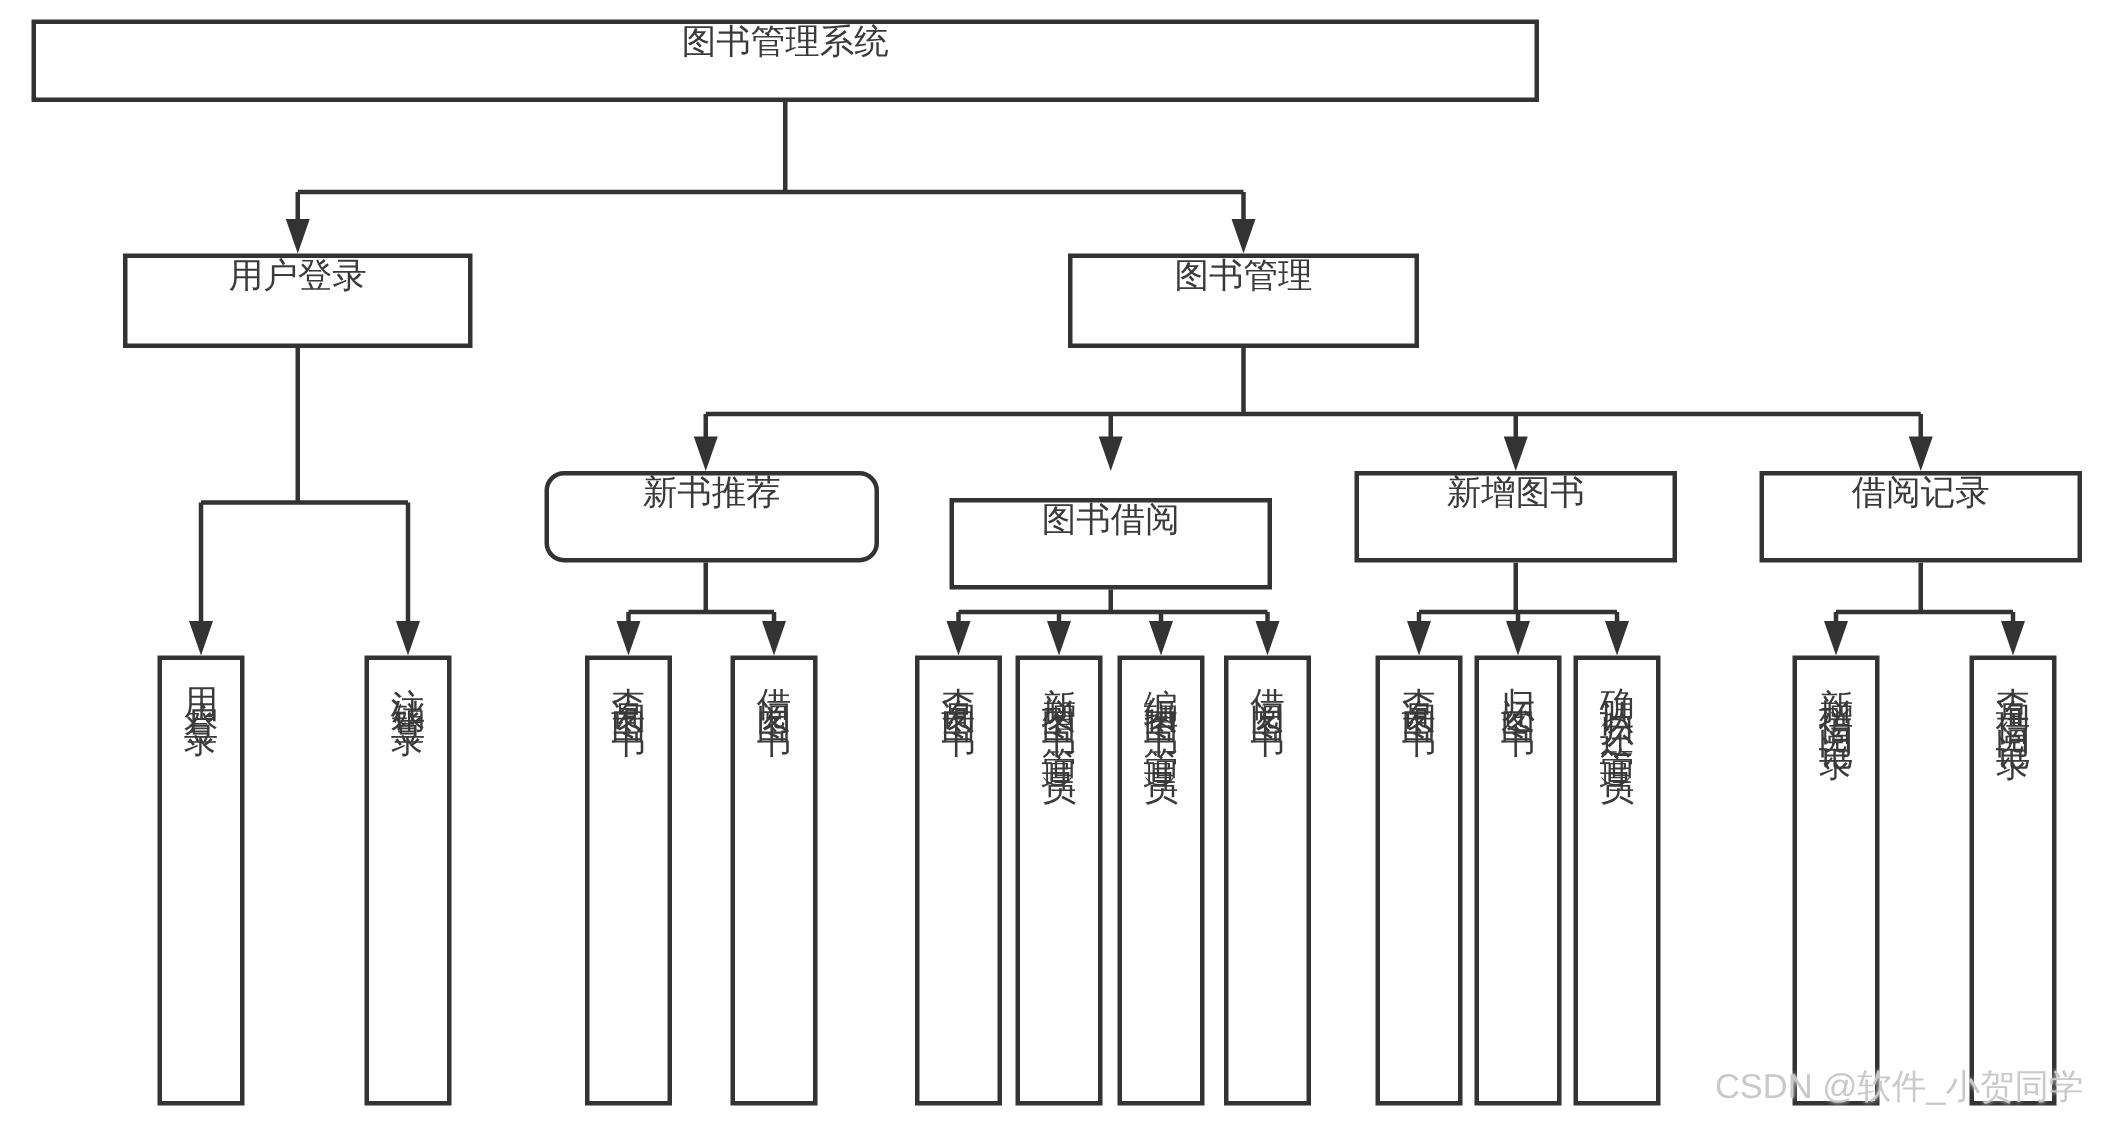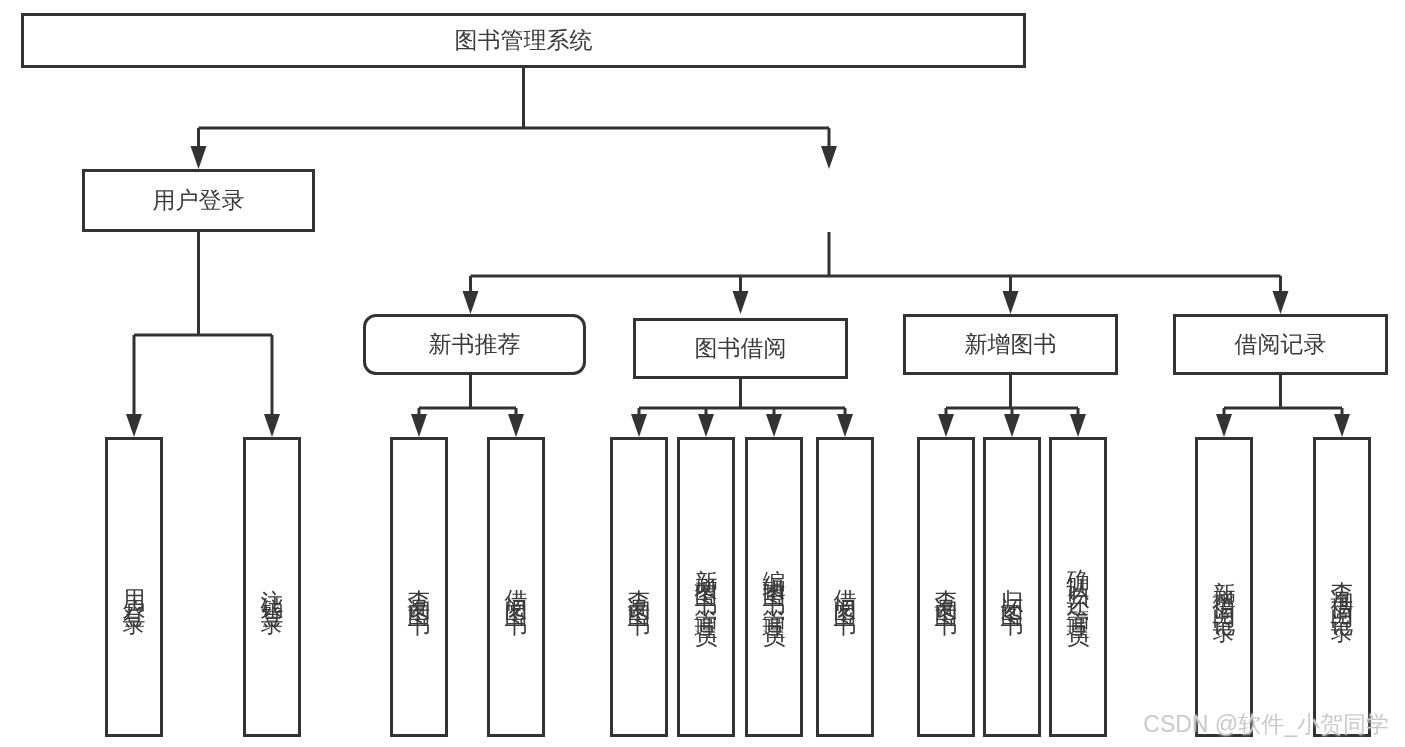--- a/index.html
+++ b/index.html
@@ -35,21 +35,20 @@
   .wires polygon {
     fill: var(--line);
     stroke: none;
   }
   .box {
     position: absolute;
     box-sizing: border-box;
     border: 3px solid var(--line);
     background: var(--background);
     display: flex;
-    align-items: center;
     justify-content: center;
     color: var(--text);
     font-size: 23px;
     line-height: 1;
     white-space: nowrap;
   }
   .vbox span {
     writing-mode: vertical-lr;
     text-orientation: mixed;
     letter-spacing: 8px;
@@ -115,25 +114,28 @@
     </g>
   </svg>
 
   <div class="box" style="left:21px; top:13px; width:1005px; height:55px;">
     <span>图书管理系统</span>
   </div>
 
   <div class="box" style="left:82px; top:169px; width:233px; height:63px;">
     <span>用户登录</span>
   </div>
+  <div class="box" style="left:712px; top:169px; width:234px; height:63px;">
+    <span>图书管理</span>
+  </div>
 
   <div class="box" style="left:363px; top:314px; width:223px; height:61px;border-radius:13px;">
     <span>新书推荐</span>
   </div>
-  <div class="box" style="left:633px; top:318px; width:215px; height:61px;">
+  <div class="box" style="left:633px; top:332px; width:215px; height:61px;">
     <span>图书借阅</span>
   </div>
   <div class="box" style="left:903px; top:314px; width:215px; height:61px;">
     <span>新增图书</span>
   </div>
   <div class="box" style="left:1173px; top:314px; width:215px; height:61px;">
     <span>借阅记录</span>
   </div>
 
   <div class="box vbox" style="left:105px; top:437px; width:58px; height:300px;">

